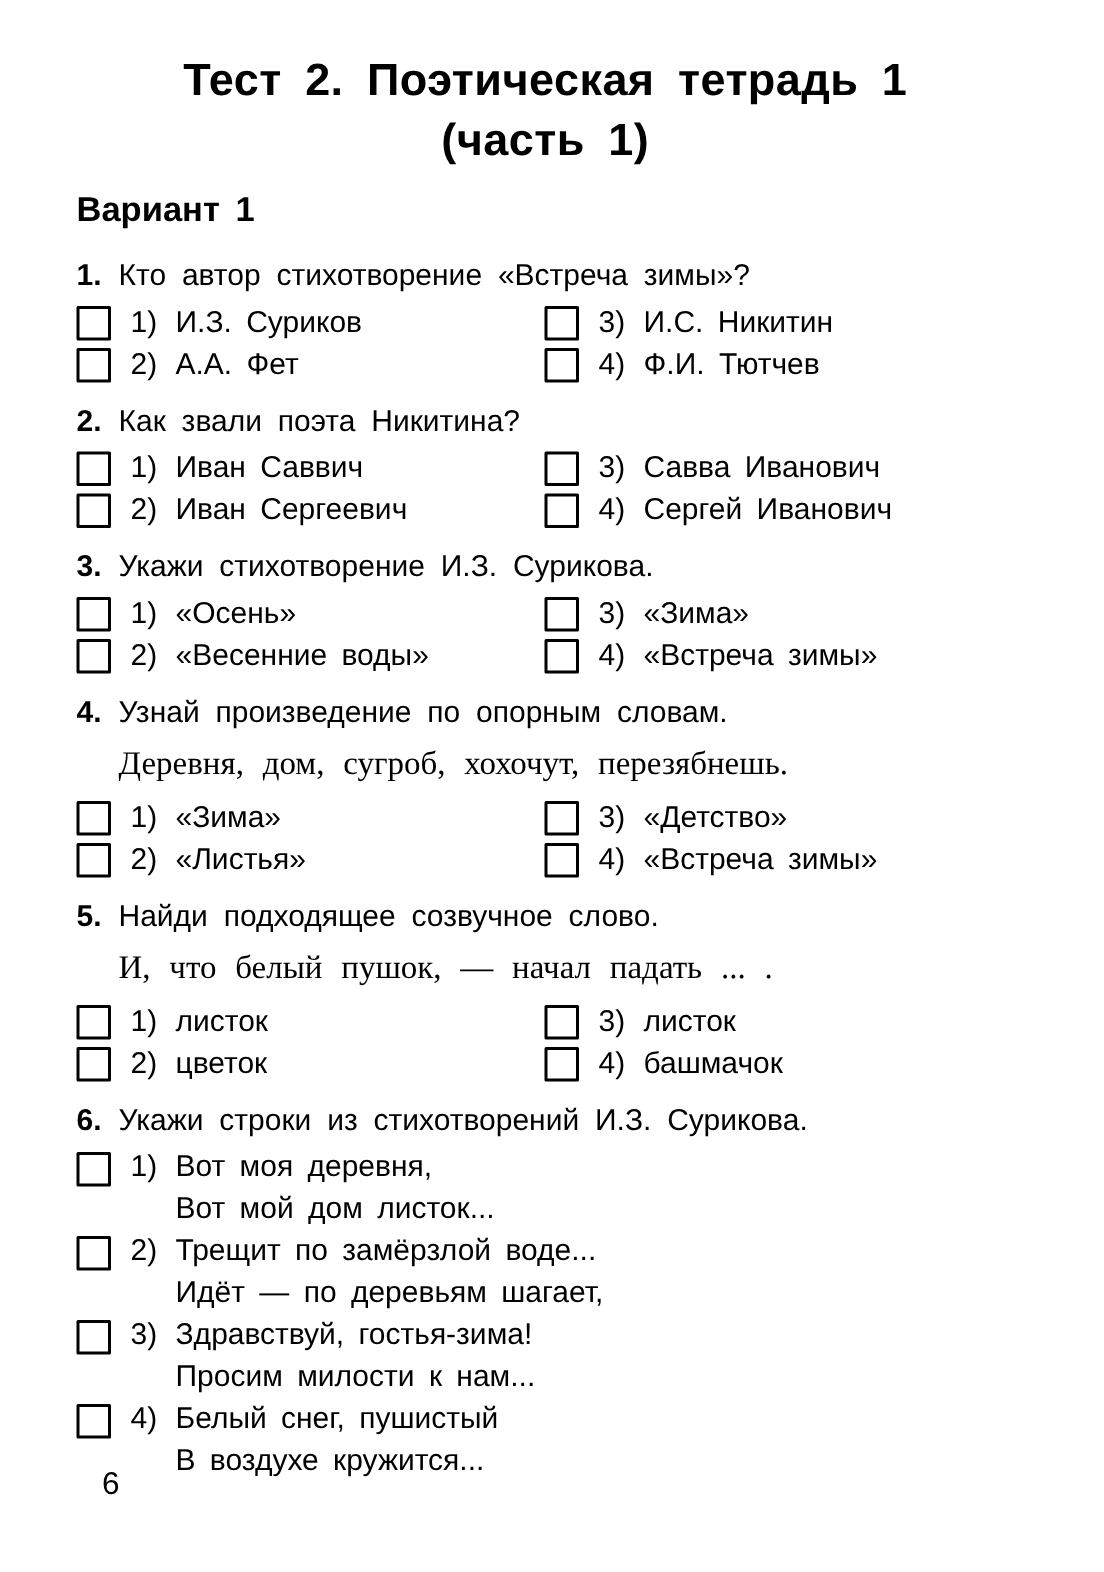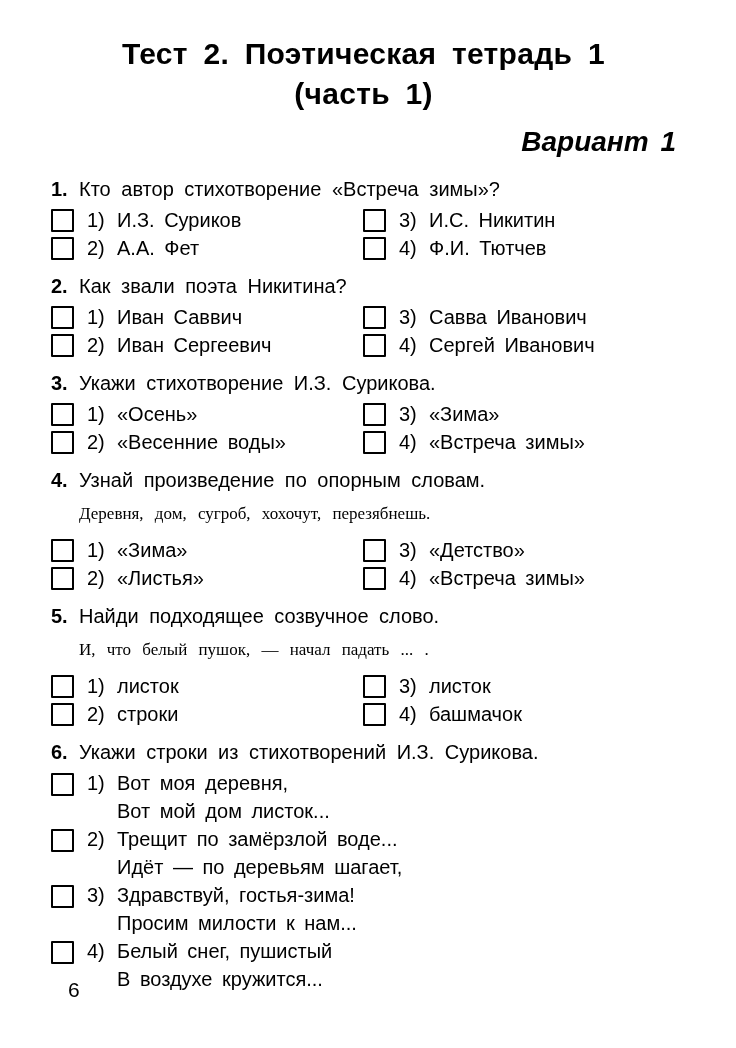--- a/index.html
+++ b/index.html
@@ -11,32 +11,32 @@
     -webkit-font-smoothing: antialiased;
   }
   .page { padding: 34px 60px 0 51px; }
 
   .title {
     font-size: 30px; line-height: 40px; font-weight: bold;
     text-align: center; margin: 0 0 12px 0;
     letter-spacing: 0.3px; word-spacing: 7px;
   }
   .variant {
-    font-size: 28px; font-weight: bold; text-align: right;
-    margin: 0 0 18px 0; word-spacing: 4px; font-style: italic;
+    font-size: 23px; font-weight: bold; text-align: left;
+    margin: 0 0 18px 0; word-spacing: 4px;
   }
 
   .question { margin-bottom: 11px; font-size: 20px; }
   .q-head { display: flex; line-height: 27px; margin-bottom: 3px; word-spacing: 5px; }
   .q-num { font-weight: bold; flex: 0 0 28px; }
   .q-text { }
 
   .q-quote {
     font-family: "Liberation Serif", serif;
-    font-size: 17px; line-height: 30px;
+    font-size: 22px; line-height: 30px;
     margin: 5px 0 7px 28px; word-spacing: 7px;
   }
 
   .opts-grid { display: grid; grid-template-columns: 312px 1fr; }
   .opt { display: flex; align-items: center; line-height: 28px; word-spacing: 4px; }
   .checkbox {
     width: 19px; height: 19px; flex: 0 0 auto;
     border: 2px solid #000; border-radius: 1px;
     background: #fff; margin-right: 13px;
   }
@@ -186,21 +186,21 @@
             <span class="opt-label">листок</span>
           </div>
           <div class="opt">
             <span class="checkbox"></span>
             <span class="opt-num">3)</span>
             <span class="opt-label">листок</span>
           </div>
           <div class="opt">
             <span class="checkbox"></span>
             <span class="opt-num">2)</span>
-            <span class="opt-label">строки</span>
+            <span class="opt-label">цветок</span>
           </div>
           <div class="opt">
             <span class="checkbox"></span>
             <span class="opt-num">4)</span>
             <span class="opt-label">башмачок</span>
           </div>
         </div>
       </div>
       <div class="question">
         <div class="q-head">

